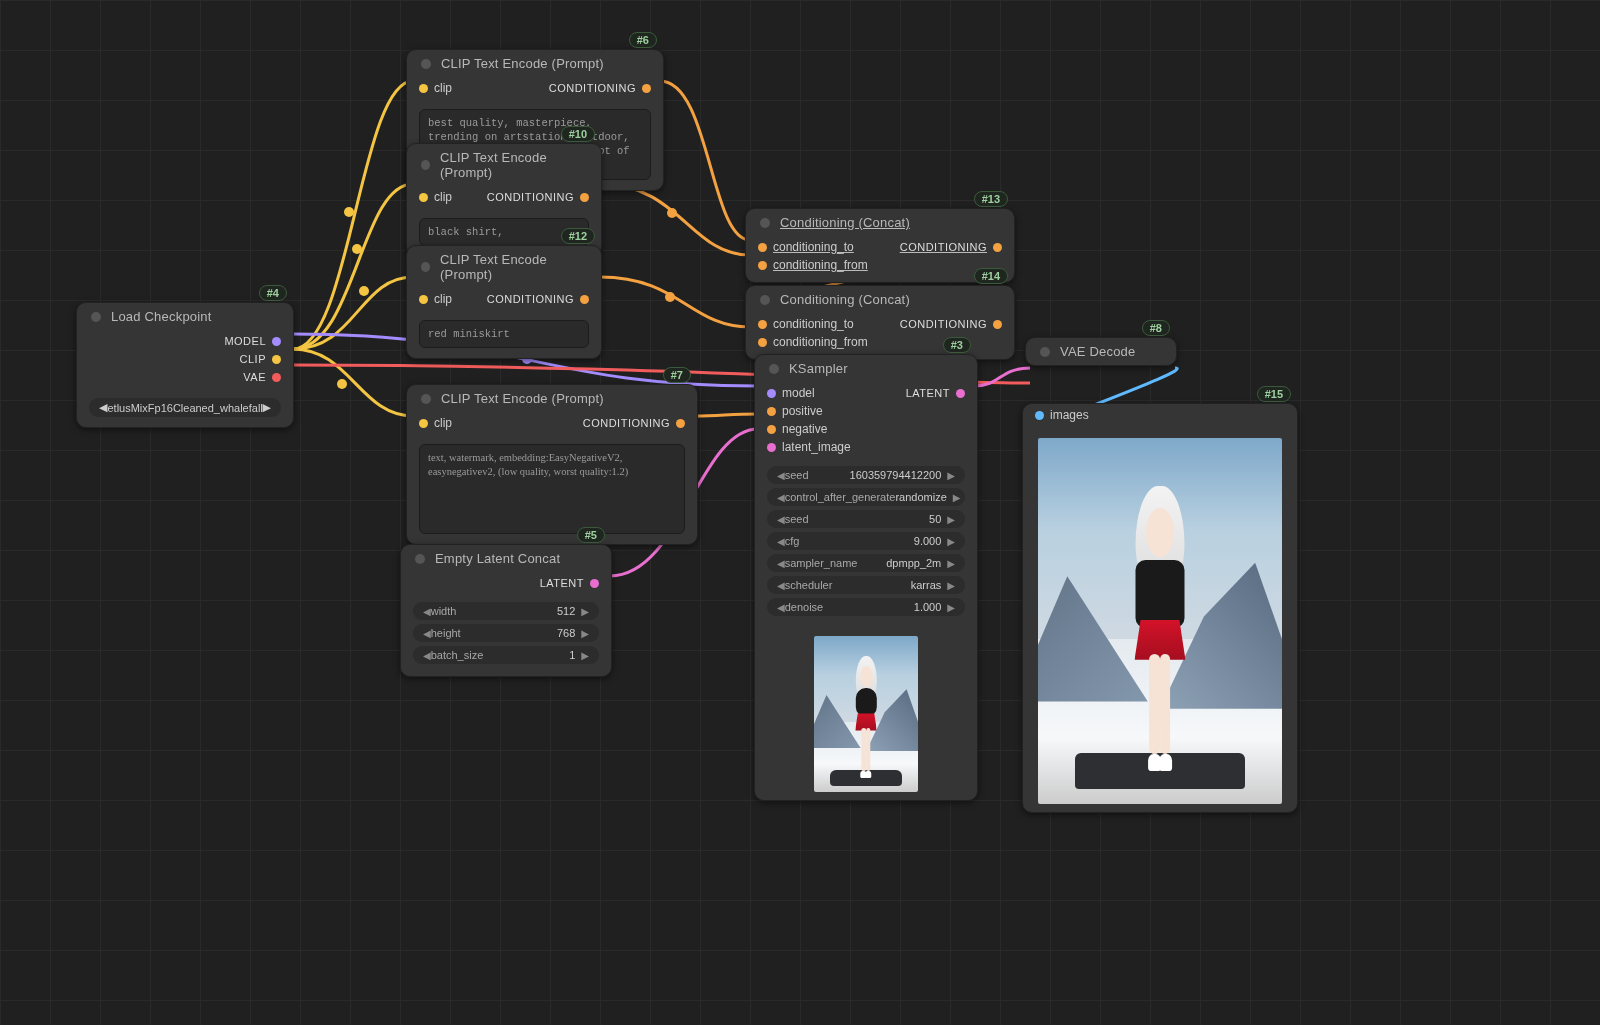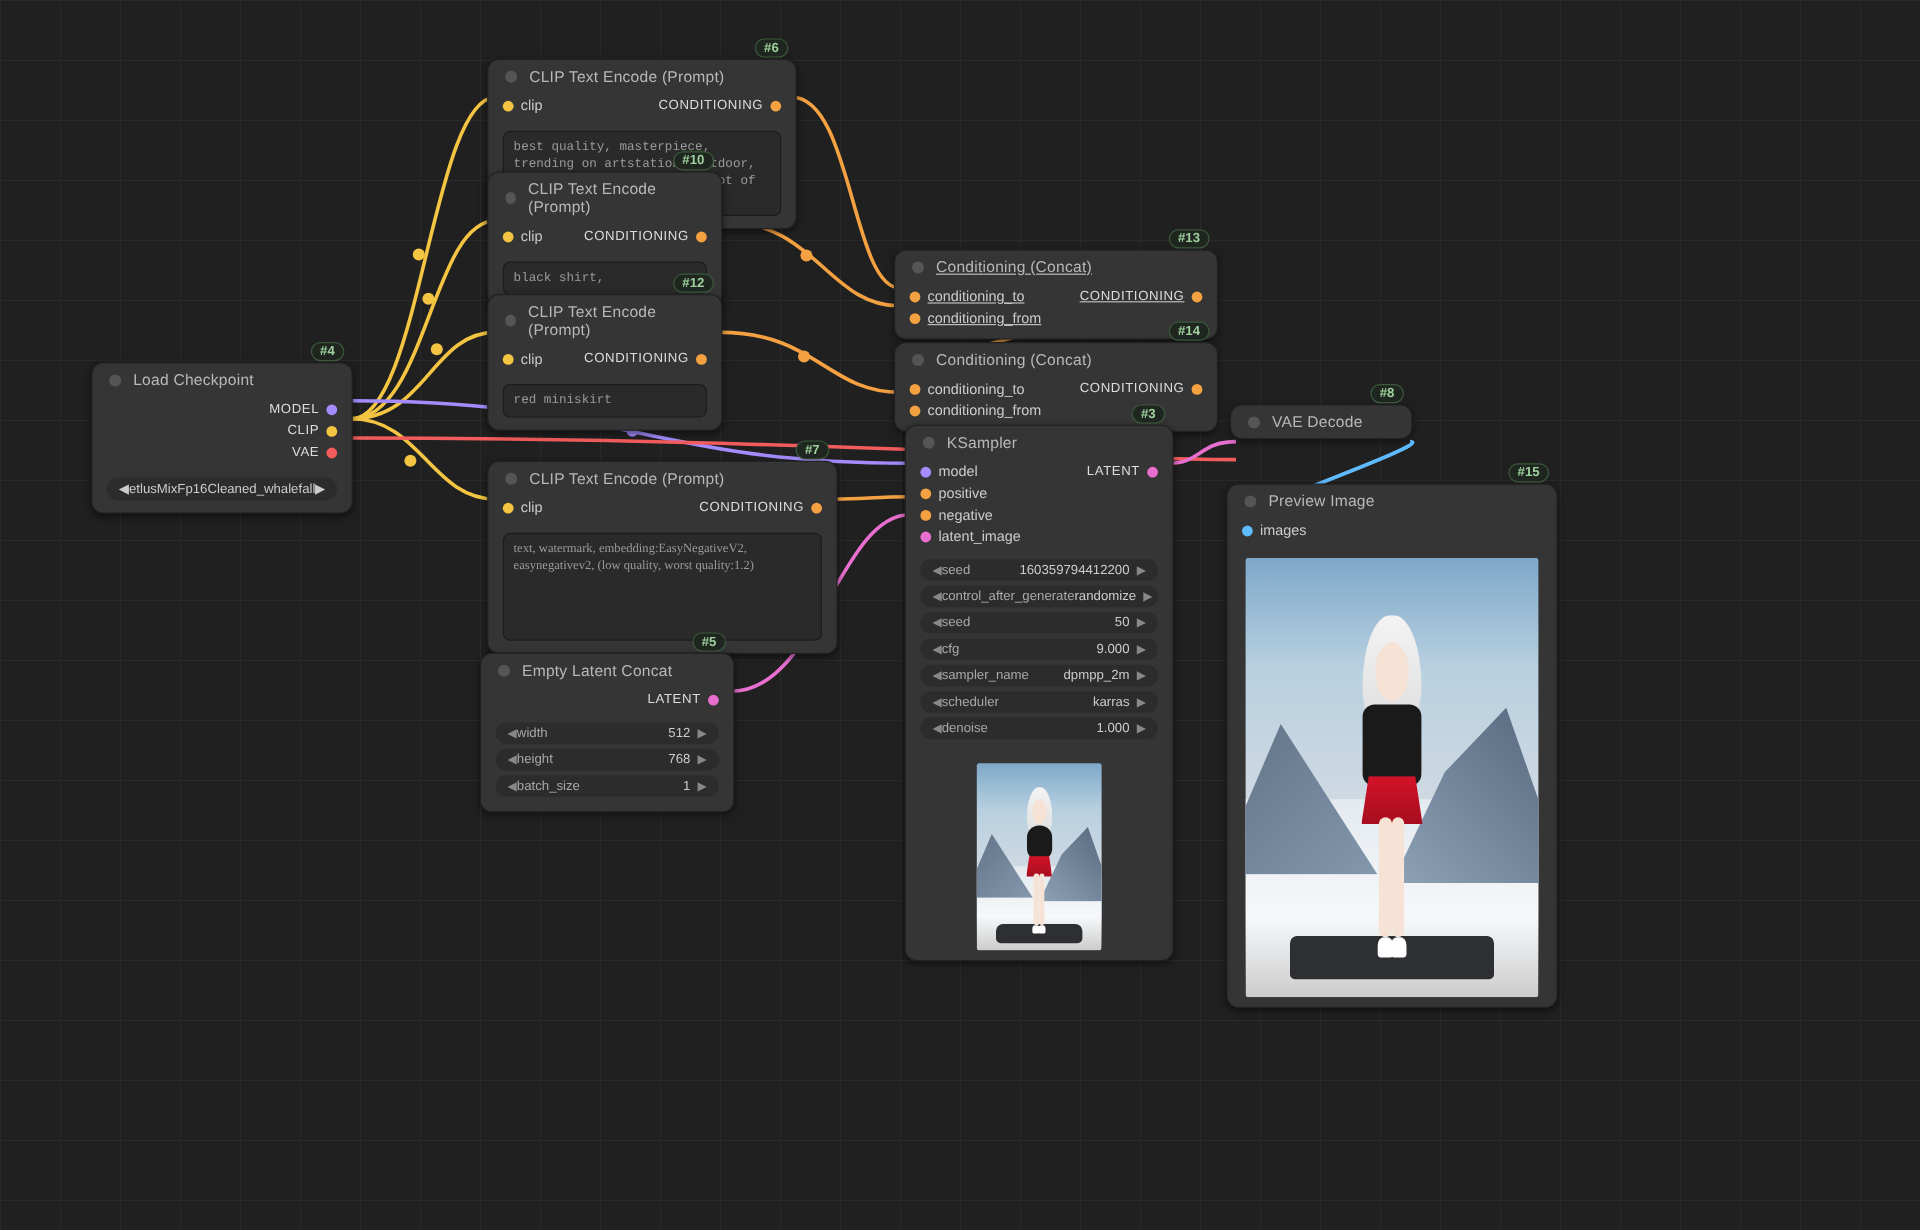--- a/index.html
+++ b/index.html
@@ -472,24 +472,20 @@
 <div class="node" style="left:1025px; top:337px; width:152px;">
   <div class="badge">#8</div>
   <div class="node-header">
       <span class="dot"></span>
       <span>VAE Decode</span>
     </div>
 </div>
 
 <div class="node" style="left:1022px; top:403px; width:276px;">
   <div class="badge">#15</div>
-  <div class="node-header">
-      <span class="dot"></span>
-      <span>Preview Image</span>
-    </div>
   <div class="ports">
     <div class="port-row">
         <span class="port-left">
           <span class="pdot img"></span>
           <span class="label">images</span>
         </span>
       </div>
   </div>
   <div class="preview-img" style="width:244px;height:366px;">
     <div class="fig-bg-mts"></div>

